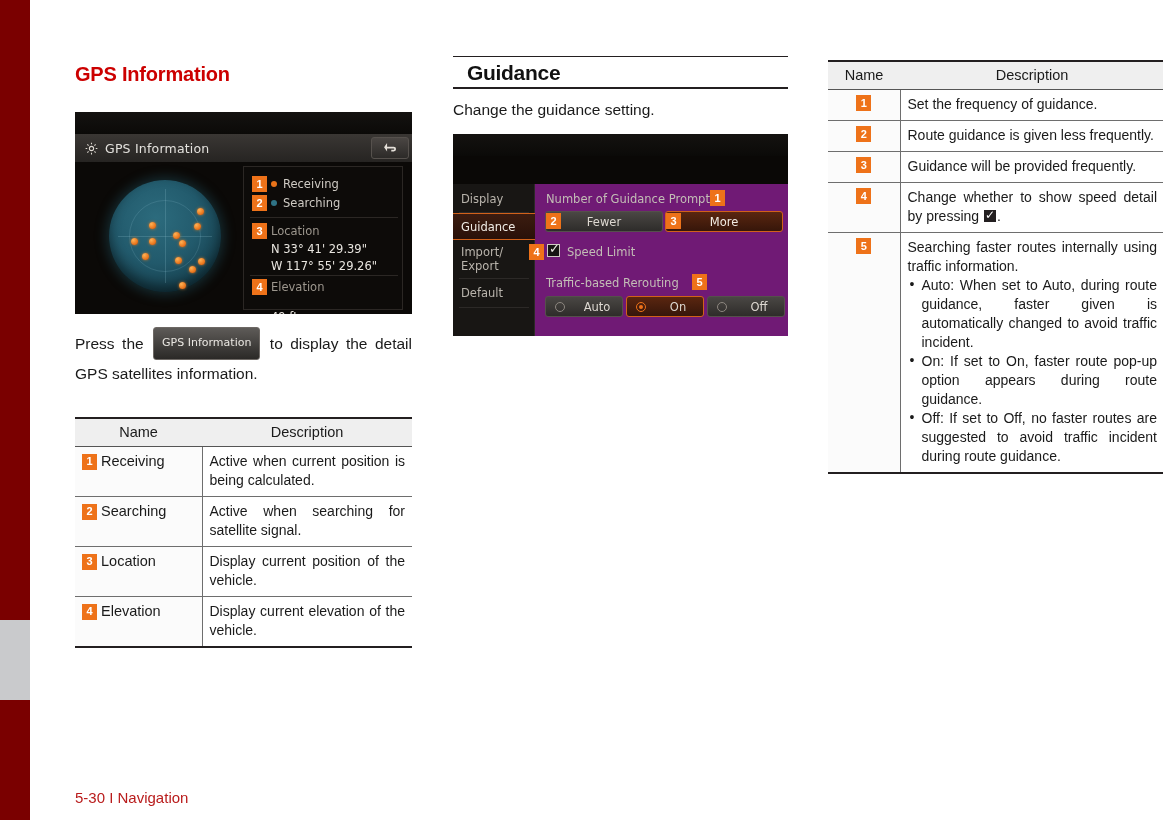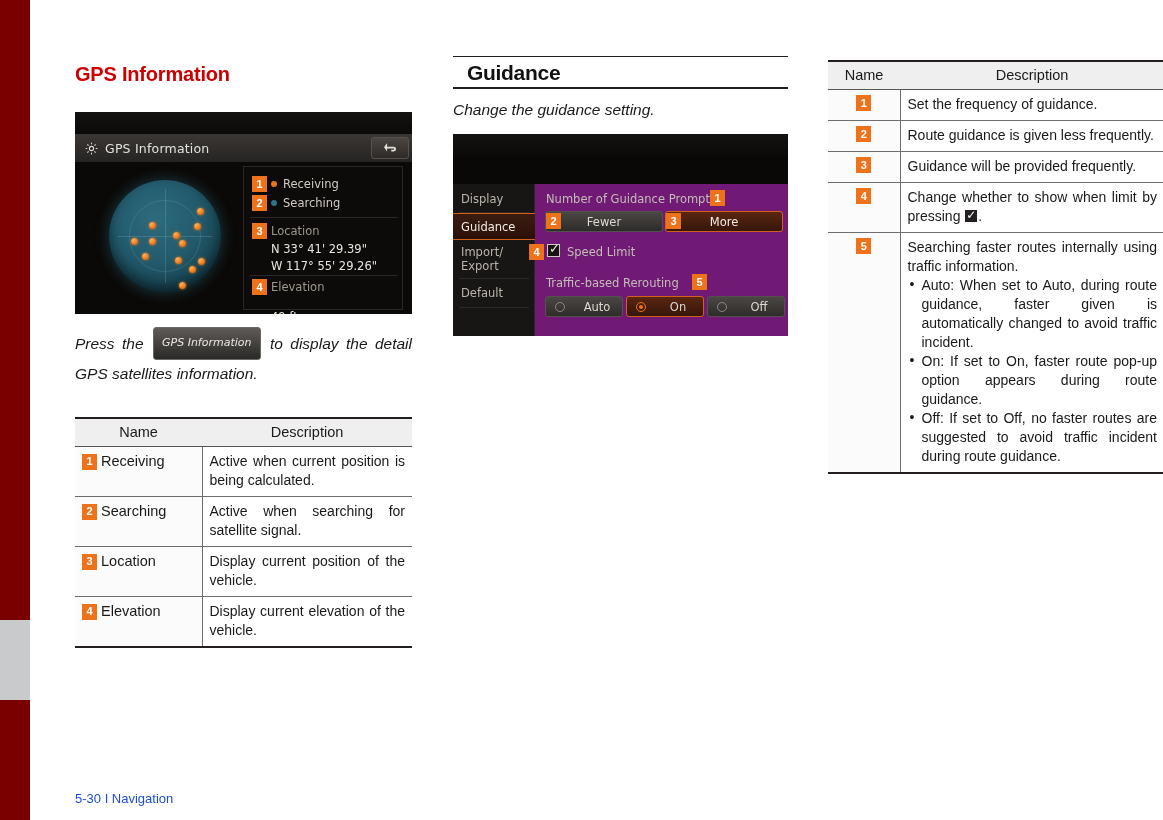--- a/index.html
+++ b/index.html
@@ -27,21 +27,21 @@
   }
   .h-rule-wrap { position:absolute; top:56px; left:0; width:335px; }
   .h-rule-top { border-top:1px solid #231f20; }
   .h-black {
     font-size:21px; font-weight:bold; color:#111;
     padding:4px 0 2px 14px; letter-spacing:-0.3px;
   }
   .h-rule-bottom { border-top:2px solid #231f20; }
 
   .body-text {
-    position:absolute; font-size:15.5px; line-height:26px; color:#1a1a1a;font-style:italic;
+    position:absolute; font-size:15.5px; line-height:26px; color:#1a1a1a;
   }
 
   
   .device {
     position:absolute;
     background:#0a0806;
     overflow:hidden;
   }
   .dev-gps { left:75px; top:112px; width:337px; height:202px; }
   .dev-nav { left:453px; top:134px; width:335px; height:202px; }
@@ -214,21 +214,21 @@
     position:relative; vertical-align:-1px; margin:0 1px;
   }
   .mini-chk:after {
     content:"✓"; position:absolute; left:1px; top:-4px; color:#fff;
     font-size:12px; font-weight:bold; font-family:"DejaVu Sans", sans-serif;
   }
 
   
   .footer {
     position:absolute; left:75px; bottom:14px;
-    font-size:13px; color:#1d4ed8;
+    font-size:15px; color:#b91c1c;
   }
 </style>
 </head>
 <body>
 
 <div class="edge-strip">
   <div class="seg-maroon-top"></div>
   <div class="seg-gray"></div>
   <div class="seg-maroon-bot"></div>
 </div>
@@ -463,21 +463,21 @@
         </td>
         <td class="c-desc">Guidance will be provided frequently.</td>
       </tr>
       <tr>
         <td class="c-name">
           <div class="name-cell-center">
             <span class="badge">4</span>
           </div>
         </td>
         <td class="c-desc">
-          <span>Change whether to show when limit by pressing</span>
+          <span>Change whether to show speed detail by pressing</span>
           <span class="mini-chk"></span><span>.</span>
         </td>
       </tr>
       <tr>
         <td class="c-name">
           <div class="name-cell-center">
             <span class="badge">5</span>
           </div>
         </td>
         <td class="c-desc">

